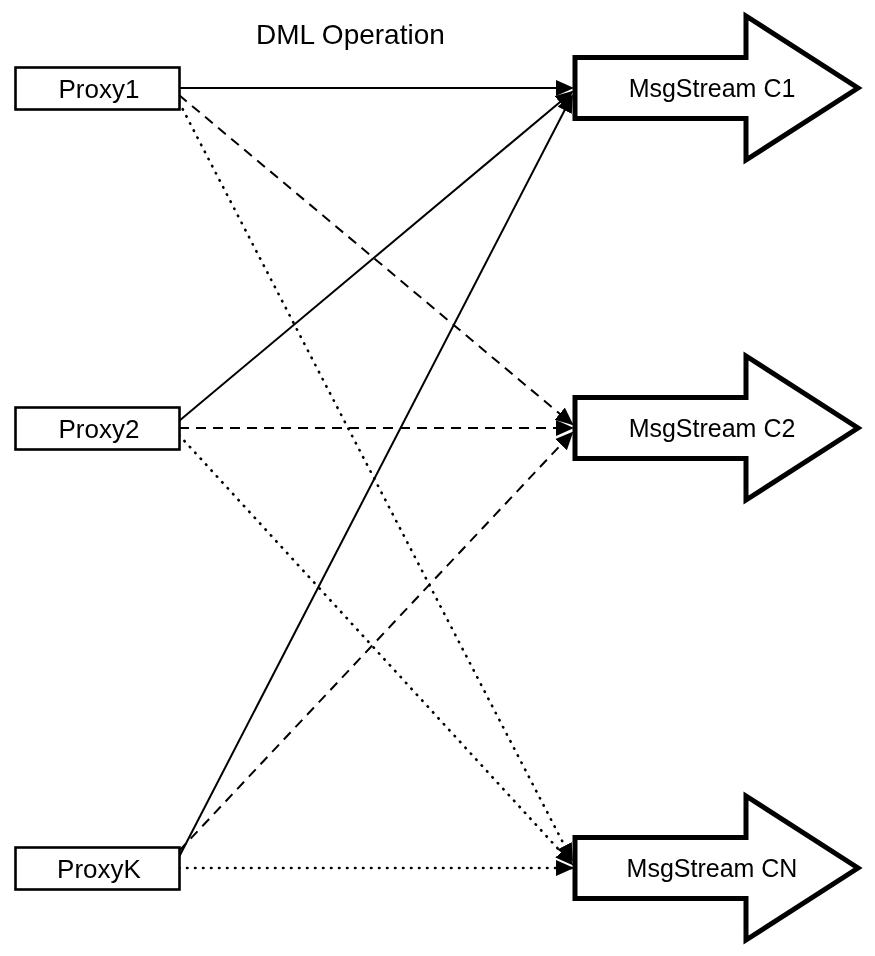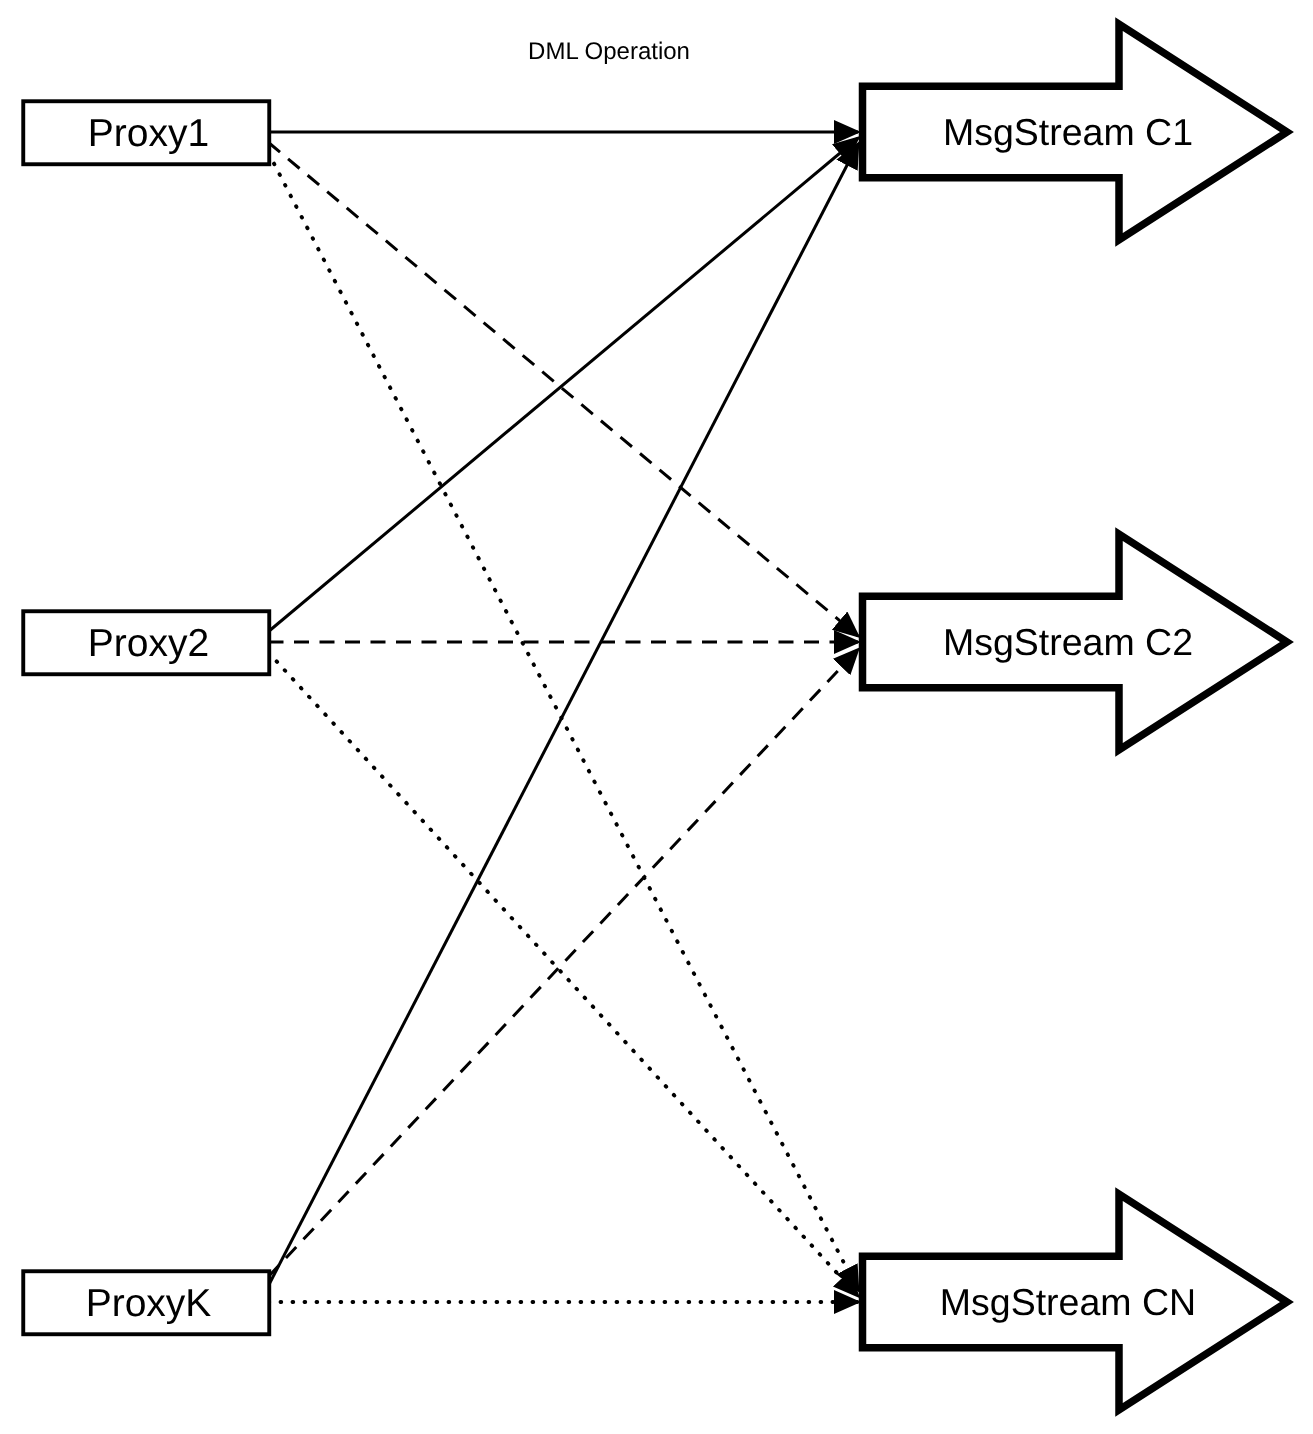--- a/index.html
+++ b/index.html
@@ -2,22 +2,22 @@
 <html><head>
 <meta charset="utf-8">
 <style>
   html,body{margin:0;padding:0;background:#ffffff;}
   .canvas{
     position:relative;width:875px;height:956px;background:#ffffff;
     font-family:"Liberation Sans",sans-serif;color:#000;overflow:hidden;
   }
   .diagram-svg{position:absolute;left:0;top:0;}
   .title{
-    position:absolute;left:256px;top:21px;width:300px;text-align:center;
-    font-size:16px;line-height:27px;color:#000;
+    position:absolute;left:256px;top:21px;width:300px;
+    font-size:28px;line-height:27px;color:#000;
   }
   .title span{display:block;}
   .edge{stroke:#000000;fill:none;}
   .edge.solid{stroke-width:2;}
   .edge.dashed{stroke-width:2;stroke-dasharray:10 7;}
   .edge.dotted{stroke-width:2.6;stroke-dasharray:0.5 7.5;stroke-linecap:round;}
   .node-box{fill:#ffffff;stroke:#000000;stroke-width:2.6;}
   .block-arrow{fill:#ffffff;stroke:#000000;stroke-width:5;stroke-linejoin:miter;}
   .proxy-label{font-size:26px;fill:#000000;text-anchor:middle;}
   .stream-label{font-size:25px;fill:#000000;text-anchor:middle;}

